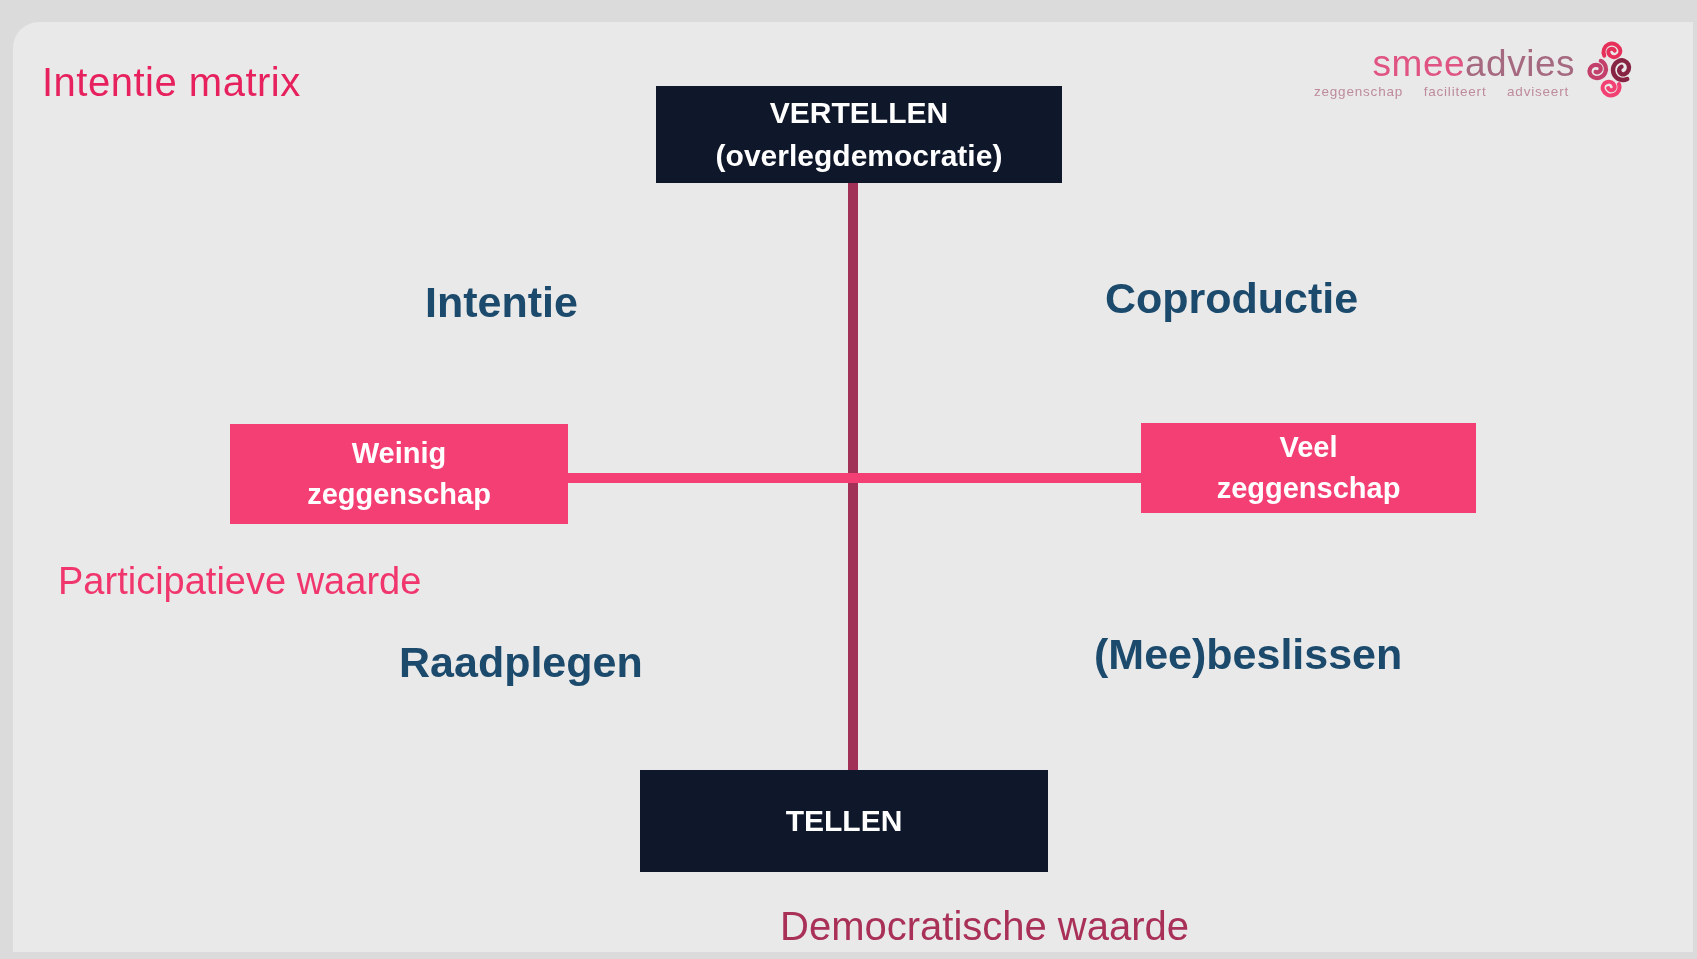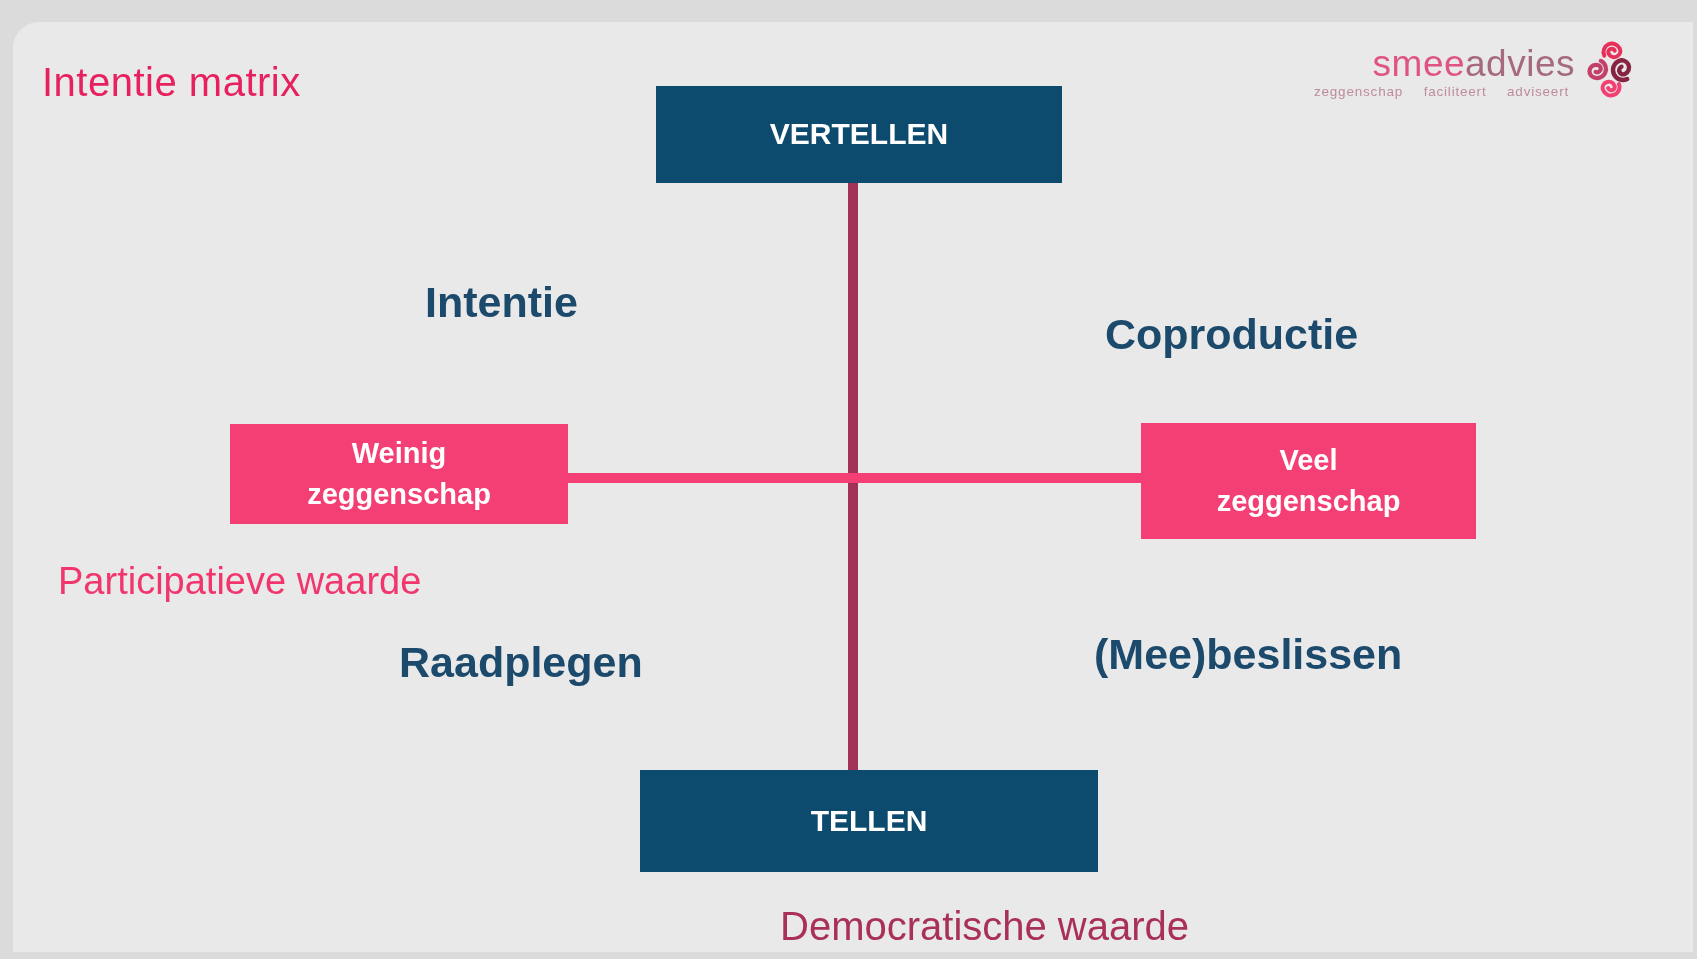--- a/index.html
+++ b/index.html
@@ -72,37 +72,37 @@
   .box {
     color: #ffffff;
     font-weight: bold;
     text-align: center;
     display: flex;
     flex-direction: column;
     justify-content: center;
     line-height: 1.42;
     z-index: 3;
   }
-  .box-dark { background: #0c4a6e; }
+  .box-dark { background: #0f172a; }
   .box-pink { background: #f43f74; }
   .box-top    { left: 656px;  top: 86px;  width: 406px; height: 97px;  font-size: 30px; }
-  .box-bottom { left: 640px;  top: 770px; width: 458px; height: 102px; font-size: 30px; }
+  .box-bottom { left: 640px;  top: 770px; width: 408px; height: 102px; font-size: 30px; }
   .box-left   { left: 230px;  top: 424px; width: 338px; height: 100px; font-size: 29px; }
-  .box-right  { left: 1141px; top: 423px; width: 335px; height: 116px;  font-size: 29px; }
+  .box-right  { left: 1141px; top: 423px; width: 335px; height: 90px;  font-size: 29px; }
 
   
   .quad {
     font-weight: bold;
     color: #1b4a6c;
     font-size: 43px;
     z-index: 4;
     white-space: nowrap;
   }
   .quad-tl { left: 425px;  top: 278px; }
-  .quad-tr { left: 1105px; top: 274px; margin-top: 36px; }
+  .quad-tr { left: 1105px; top: 274px; }
   .quad-bl { left: 399px;  top: 638px; }
   .quad-br { left: 1094px; top: 630px; }
 
   
   .axis-label {
     font-weight: normal;
     z-index: 4;
     white-space: nowrap;
   }
   .axis-label-left {
@@ -136,20 +136,21 @@
   <path d="M3 29 A9 9 0 1 1 21 29 A6.48 6.48 0 1 1 8.04 29 A3.6 3.6 0 1 1 15.24 29" stroke="#c2406a" stroke-width="4.2" stroke-linecap="round" transform="rotate(115 12 29)"></path>
   <path d="M28 30 A10 10 0 1 1 48 30 A7.2 7.2 0 1 1 33.6 30 A4 4 0 1 1 41.6 30" stroke="#872443" stroke-width="4.4" stroke-linecap="round" transform="rotate(-115 38 30)"></path>
   <path d="M17.5 47 A8.5 8.5 0 1 1 34.5 47 A6.12 6.12 0 1 1 22.26 47 A3.4 3.4 0 1 1 29.06 47" stroke="#f14071" stroke-width="4" stroke-linecap="round" transform="rotate(160 26 47)"></path>
 </svg>
 
 <div class="abs v-line"></div>
 <div class="abs h-line"></div>
 
 <div class="abs box box-dark box-top">
   <div>VERTELLEN</div>
+  <div>(overlegdemocratie)</div>
 </div>
 <div class="abs box box-dark box-bottom">
   <div>TELLEN</div>
 </div>
 <div class="abs box box-pink box-left">
   <div>Weinig</div>
   <div>zeggenschap</div>
 </div>
 <div class="abs box box-pink box-right">
   <div>Veel</div>

